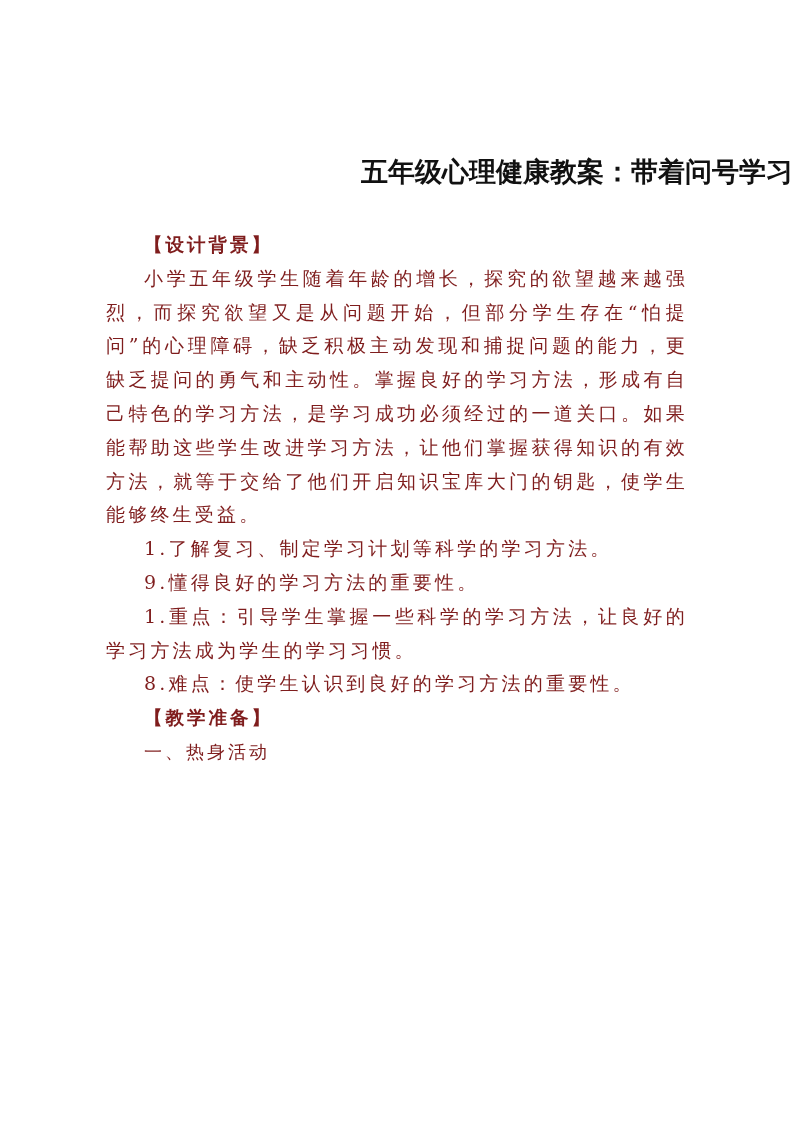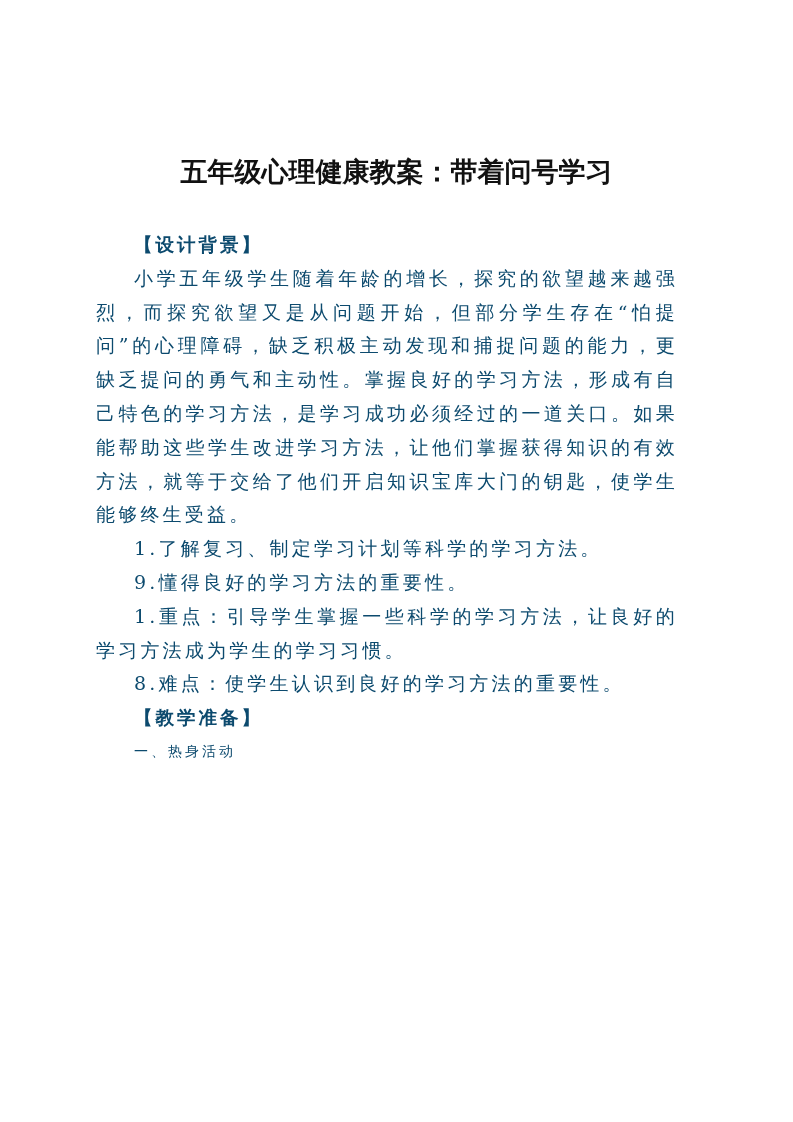--- a/index.html
+++ b/index.html
@@ -1,33 +1,33 @@
 <!DOCTYPE html>
 <html><head>
 <meta charset="utf-8">
 <style>
   html, body { margin: 0; padding: 0; background: #ffffff; }
   body { width: 793px; height: 1122px; position: relative; overflow: hidden; }
   .page { position: absolute; left: 0; top: 0; width: 793px; height: 1122px; background: #fff; }
   .title {
-    position: absolute; left: 0; top: 154px; width: 793px; text-align: center;
+    position: absolute; left: 0; top: 154px; width: 793px; text-align: right;
     font-family: "DejaVu Sans", sans-serif; font-weight: bold; font-size: 27px;
     color: #111; letter-spacing: 0px; line-height: 36px;
   }
   .body {
-    position: absolute; left: 96px; top: 228px; width: 582px;
-    font-family: "DejaVu Serif", serif; font-size: 19px; color: #0c4a6e;
+    position: absolute; left: 106px; top: 228px; width: 582px;
+    font-family: "DejaVu Serif", serif; font-size: 19px; color: #7f1d1d;
     line-height: 33.8px;
   }
   .p { margin: 0; text-align: justify; text-align-last: left; letter-spacing: 3.2px; }
   .indent { text-indent: 38px; }
   .head { font-weight: bold; padding-left: 38px; letter-spacing: 3px; font-family: "DejaVu Sans", sans-serif; font-size: 18.5px; }
   .item { padding-left: 38px; letter-spacing: 3.2px; }
   .plain-indent { padding-left: 38px; letter-spacing: 3.2px; }
-  .sub { padding-left: 38px; font-family: "DejaVu Sans", sans-serif; font-size: 14px; letter-spacing: 3px; }
+  .sub { padding-left: 38px; font-family: "DejaVu Sans", sans-serif; font-size: 18px; letter-spacing: 3px; }
   .box {
     display: inline-block; width: 15px; height: 15px; border: 1px solid #333;
     vertical-align: -1px; margin-right: 2px;
   }
 </style>
 </head>
 <body>
 
 <div class="page">
   <div class="title">五年级心理健康教案：带着问号学习</div>

